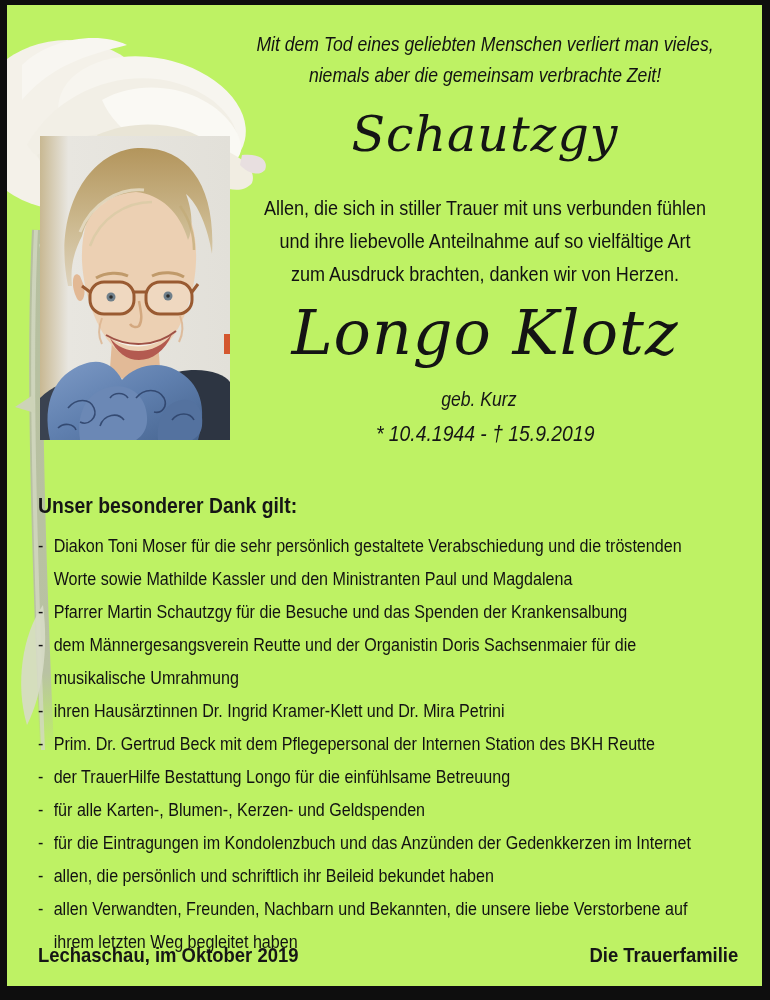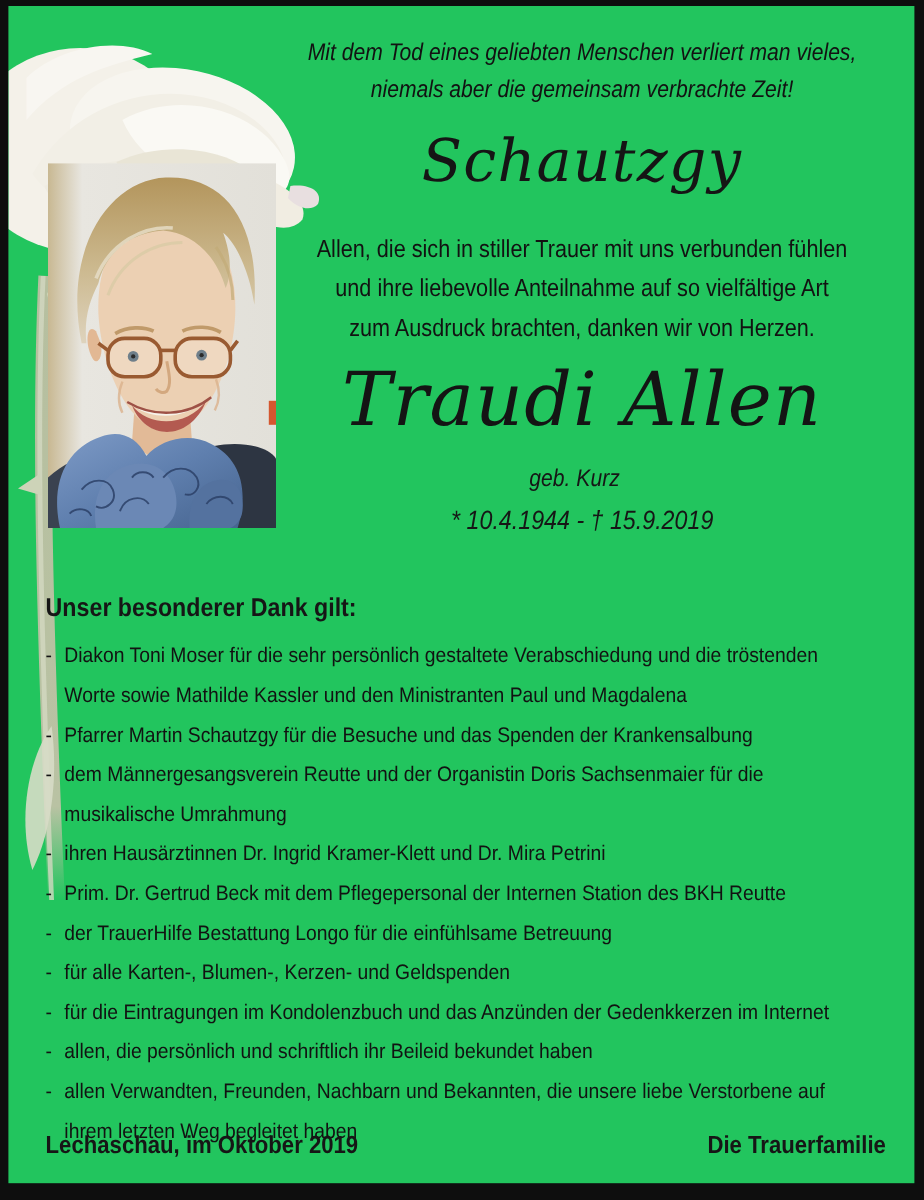--- a/index.html
+++ b/index.html
@@ -4,21 +4,21 @@
 <style>
   html,body{margin:0;padding:0;}
   body{
     width:770px;height:1000px;position:relative;overflow:hidden;
     background:#0e0e0e;
     font-family:"Liberation Sans",sans-serif;
     color:#161616;
   }
   .card{
     position:absolute;left:7px;top:5px;width:755px;height:981px;
-    background:#22c55e;overflow:hidden;
+    background:#bef264;overflow:hidden;
   }
   
   .rose{position:absolute;left:0;top:0;width:270px;height:780px;pointer-events:none;}
   
   .photo{position:absolute;left:33px;top:131px;width:190px;height:304px;}
   .photo svg{display:block;width:100%;height:100%;}
   
   .headcol{position:absolute;left:205px;top:0;width:546px;text-align:center;}
   .line{white-space:nowrap;}
   .cond{transform:scaleX(0.88);transform-origin:50% 50%;}
@@ -184,21 +184,21 @@
     <div class="quote">
       <div class="line cond">Mit dem Tod eines geliebten Menschen verliert man vieles,</div>
       <div class="line cond">niemals aber die gemeinsam verbrachte Zeit!</div>
     </div>
     <div class="title">Schautzgy</div>
     <div class="intro">
       <div class="line cond">Allen, die sich in stiller Trauer mit uns verbunden fühlen</div>
       <div class="line cond">und ihre liebevolle Anteilnahme auf so vielfältige Art</div>
       <div class="line cond">zum Ausdruck brachten, danken wir von Herzen.</div>
     </div>
-    <div class="name">Traudi Allen</div>
+    <div class="name">Longo Klotz</div>
     <div class="maiden">
       <span class="line cond" style="display:inline-block">geb. Kurz</span>
     </div>
     <div class="dates">
       <span class="line cond" style="display:inline-block">* 10.4.1944 - † 15.9.2019</span>
     </div>
   </div>
 
   <div class="heading">Unser besonderer Dank gilt:</div>
 

